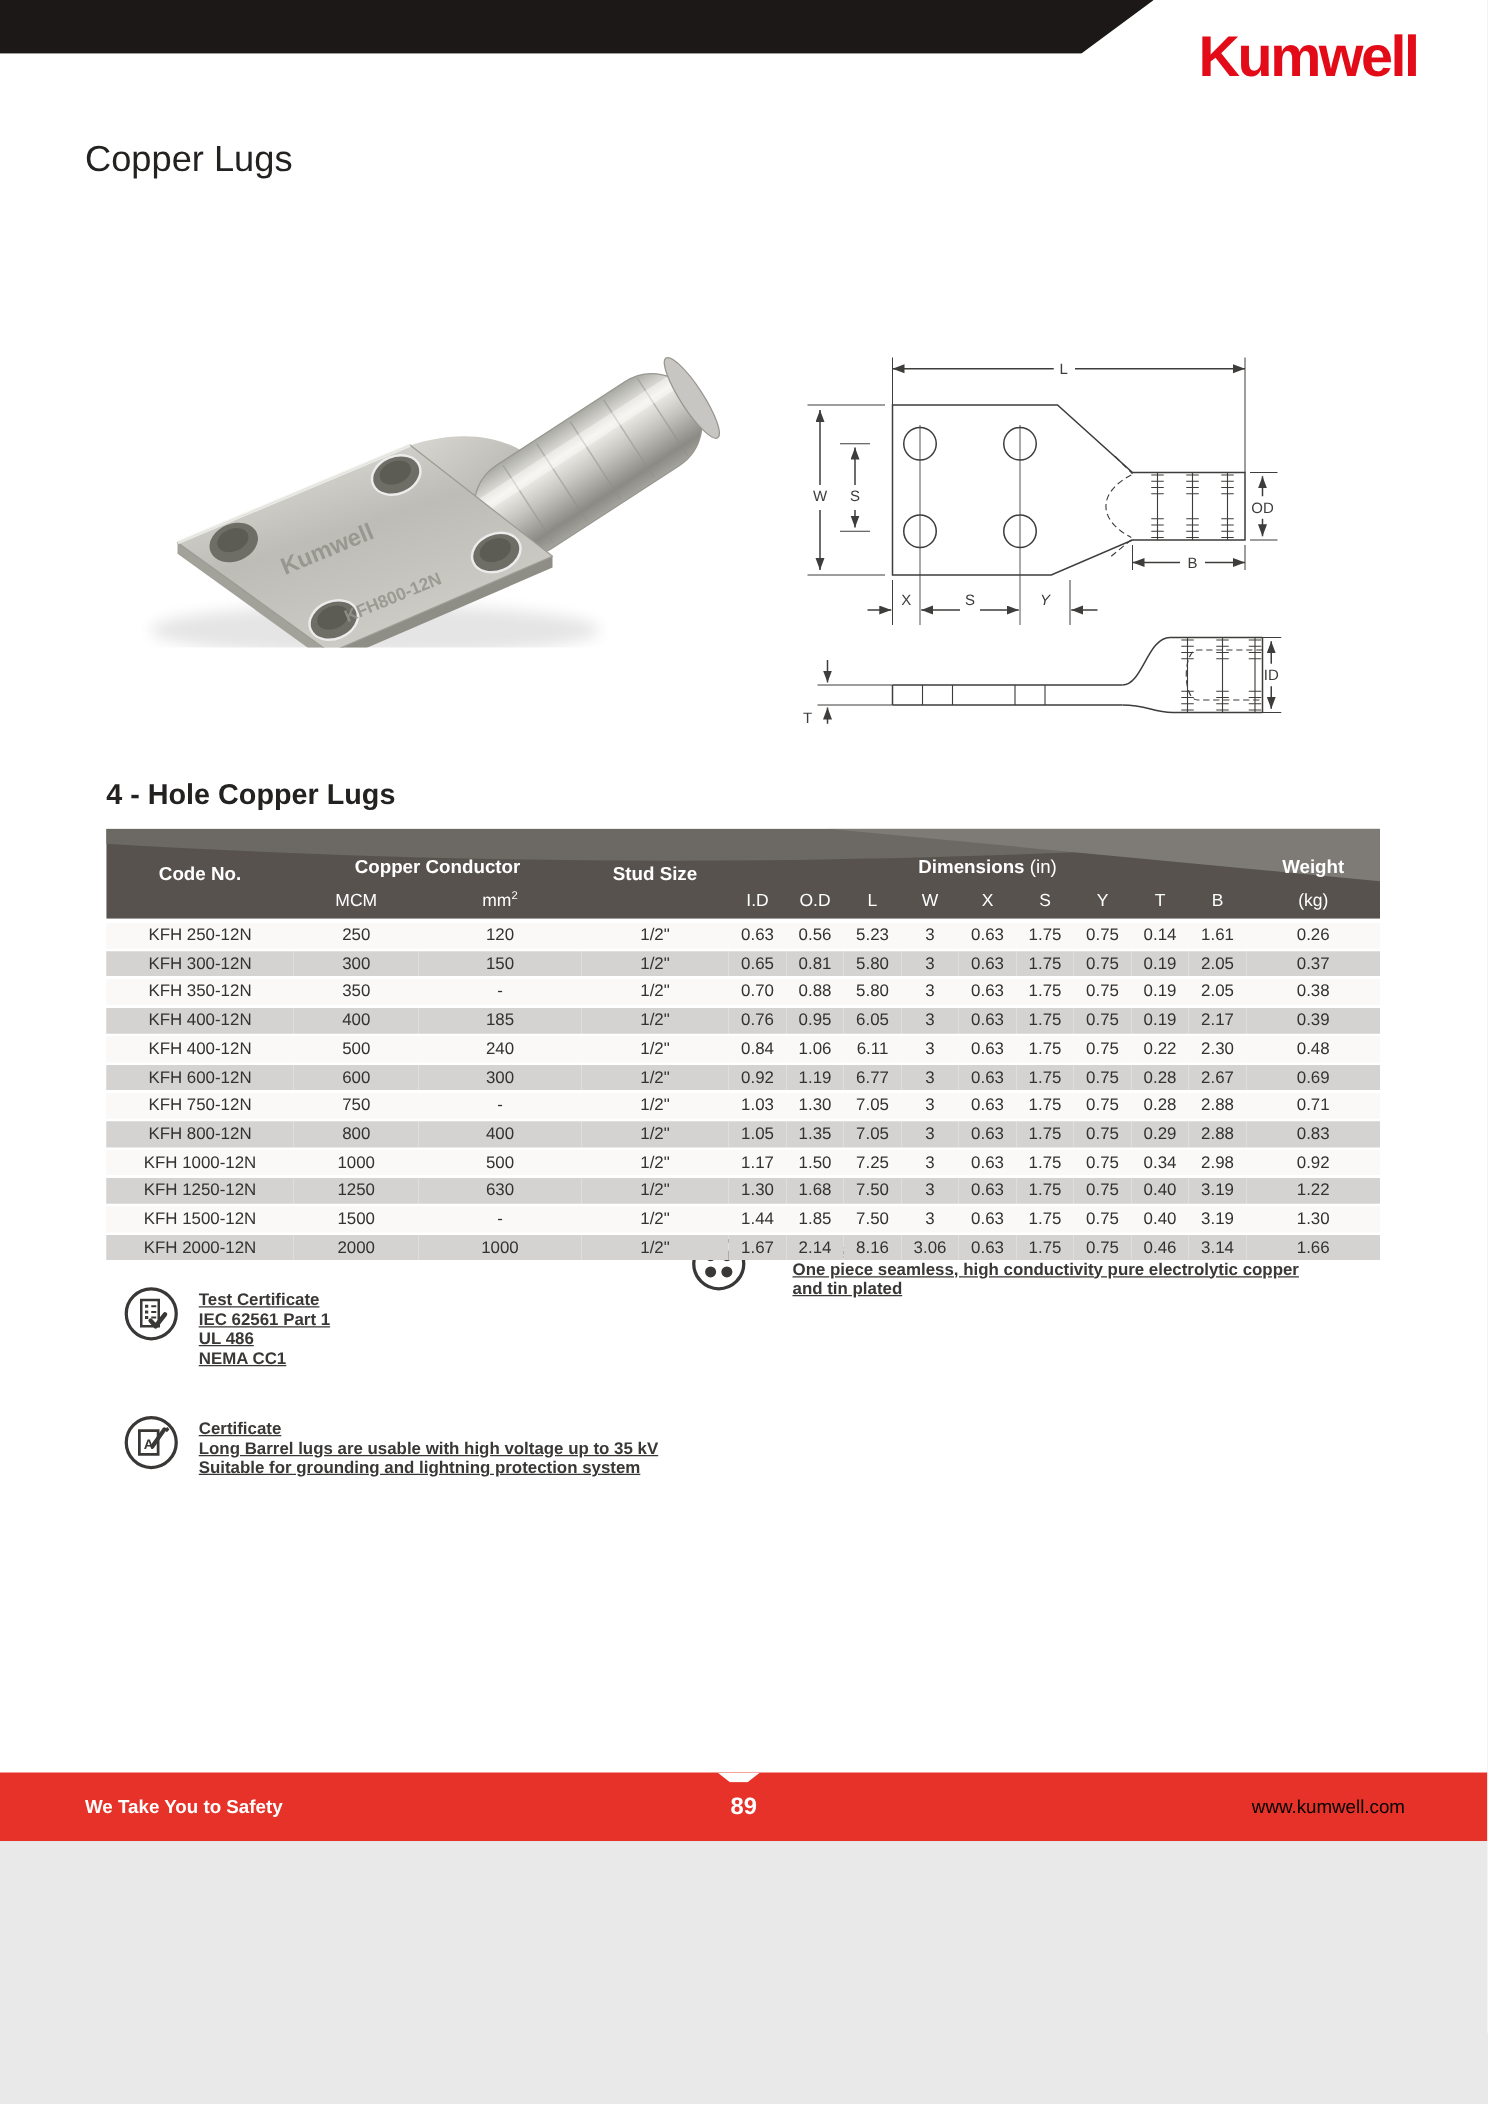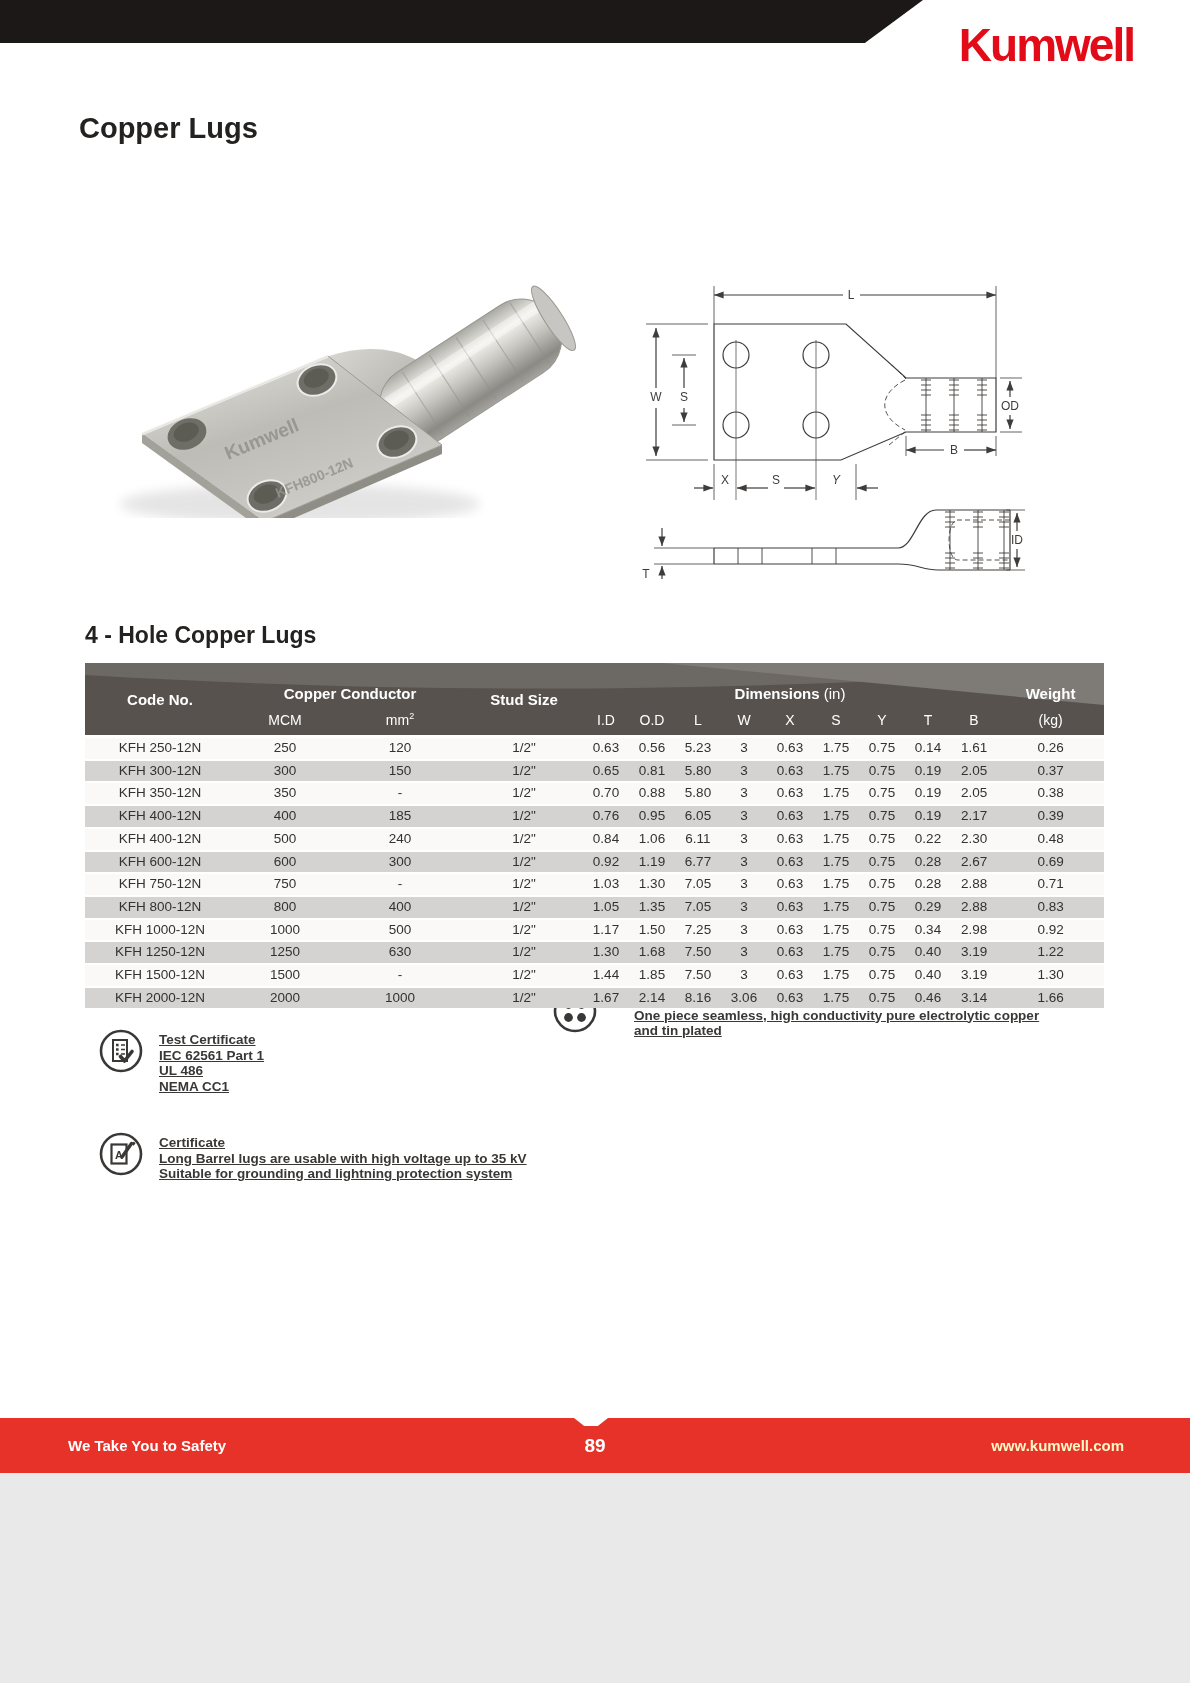--- a/index.html
+++ b/index.html
@@ -5,21 +5,21 @@
   html,body{margin:0;padding:0;background:#e9e9e9;}
   .page{position:relative;width:1190px;height:1473px;background:#ffffff;margin:0 auto;
         font-family:"Liberation Sans",sans-serif;overflow:hidden;color:#242220;}
 
   
   .top-band{position:absolute;top:0;left:0;width:923px;height:43px;background:#1b1817;
             clip-path:polygon(0 0,100% 0,93.7% 100%,0 100%);}
   .brand{position:absolute;top:22px;right:56px;font-size:46px;font-weight:bold;
          color:#e30b18;letter-spacing:-2px;line-height:1;}
 
-  .page-title{position:absolute;left:68px;top:112px;font-size:29px;font-weight:bold;color:#242220;margin-left:11px;}
+  .page-title{position:absolute;left:68px;top:112px;font-size:29px;font-weight:normal;color:#242220;}
 
   .photo-wrap{position:absolute;left:100px;top:248px;width:480px;height:270px;}
   .drawing-wrap{position:absolute;left:596px;top:248px;width:430px;height:332px;}
 
   .section-title{position:absolute;left:85px;top:622px;font-size:23px;font-weight:bold;color:#242220;}
 
   
   .table-wrap{position:absolute;left:85px;top:663px;width:1019px;}
   .thead-bg{position:absolute;left:0;top:0;width:1019px;height:72px;z-index:0;}
   table{position:relative;z-index:1;width:1019px;border-collapse:collapse;table-layout:fixed;}
@@ -39,21 +39,21 @@
   .note-cert{left:98px;top:1028px;}
   .note-mat{left:552px;top:988px;gap:36px;}
   .note-app{left:98px;top:1131px;}
   .note-text{font-size:13.5px;font-weight:bold;line-height:15.5px;padding-top:4px;text-decoration:underline;}
   .note-icon{flex:0 0 46px;}
 
   
   .footer{position:absolute;left:0;bottom:0;width:1190px;height:55px;background:#e73229;}
   .footer-slogan{position:absolute;left:68px;top:0;line-height:55px;color:#fff;font-weight:bold;font-size:15px;}
   .footer-page{position:absolute;left:50%;transform:translateX(-50%);top:0;line-height:55px;color:#fff;font-weight:bold;font-size:19px;}
-  .footer-site{position:absolute;right:66px;top:0;line-height:55px;color:#fef9c3;font-weight:bold;font-size:15px;}
+  .footer-site{position:absolute;right:66px;top:0;line-height:55px;color:#000000;font-weight:normal;font-size:15px;}
   .page-tab{position:absolute;left:574px;top:0;width:34px;height:8px;background:#ffffff;
             clip-path:polygon(0 0,100% 0,70% 100%,30% 100%);}
 
   svg{display:block;}
   .dim-label{font-size:12px;fill:#3f3d3b;font-family:"Liberation Sans",sans-serif;}
 </style>
 </head>
 <body>
 
 <div class="page">

